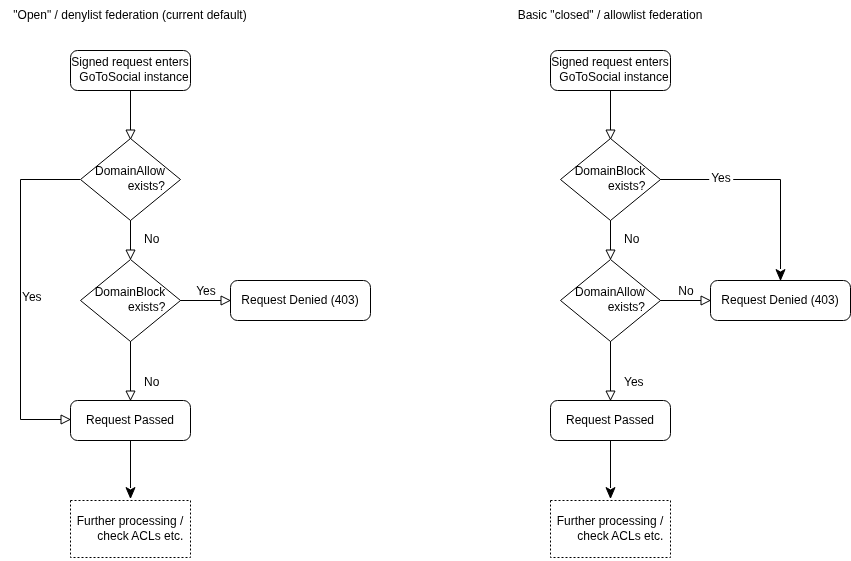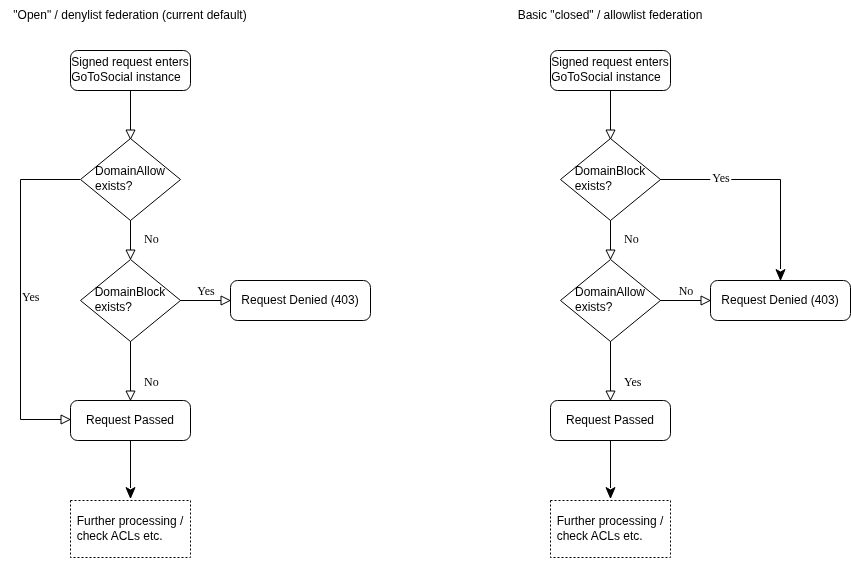--- a/index.html
+++ b/index.html
@@ -27,34 +27,33 @@
     white-space: nowrap;
     font-size: 12px;
     line-height: 14px;
     color: #000000;
   }
   .node-label {
     position: absolute;
     display: flex;
     align-items: center;
     justify-content: center;
-    text-align: left;
+    text-align: right;
     font-size: 12px;
     line-height: 15px;
     color: #000000;
     white-space: pre-line;
     pointer-events: none;
   }
   .edge-label {
     position: absolute;
     font-size: 12px;
     line-height: 12px;
     color: #000000;
     white-space: nowrap;
-    font-family: Liberation Serif, serif;
   }
   .edge-label.centered {
     transform: translateX(-50%);
   }
   .edge-label.on-line {
     background: #ffffff;
     padding: 0 2px;
   }
 </style>
 </head>

